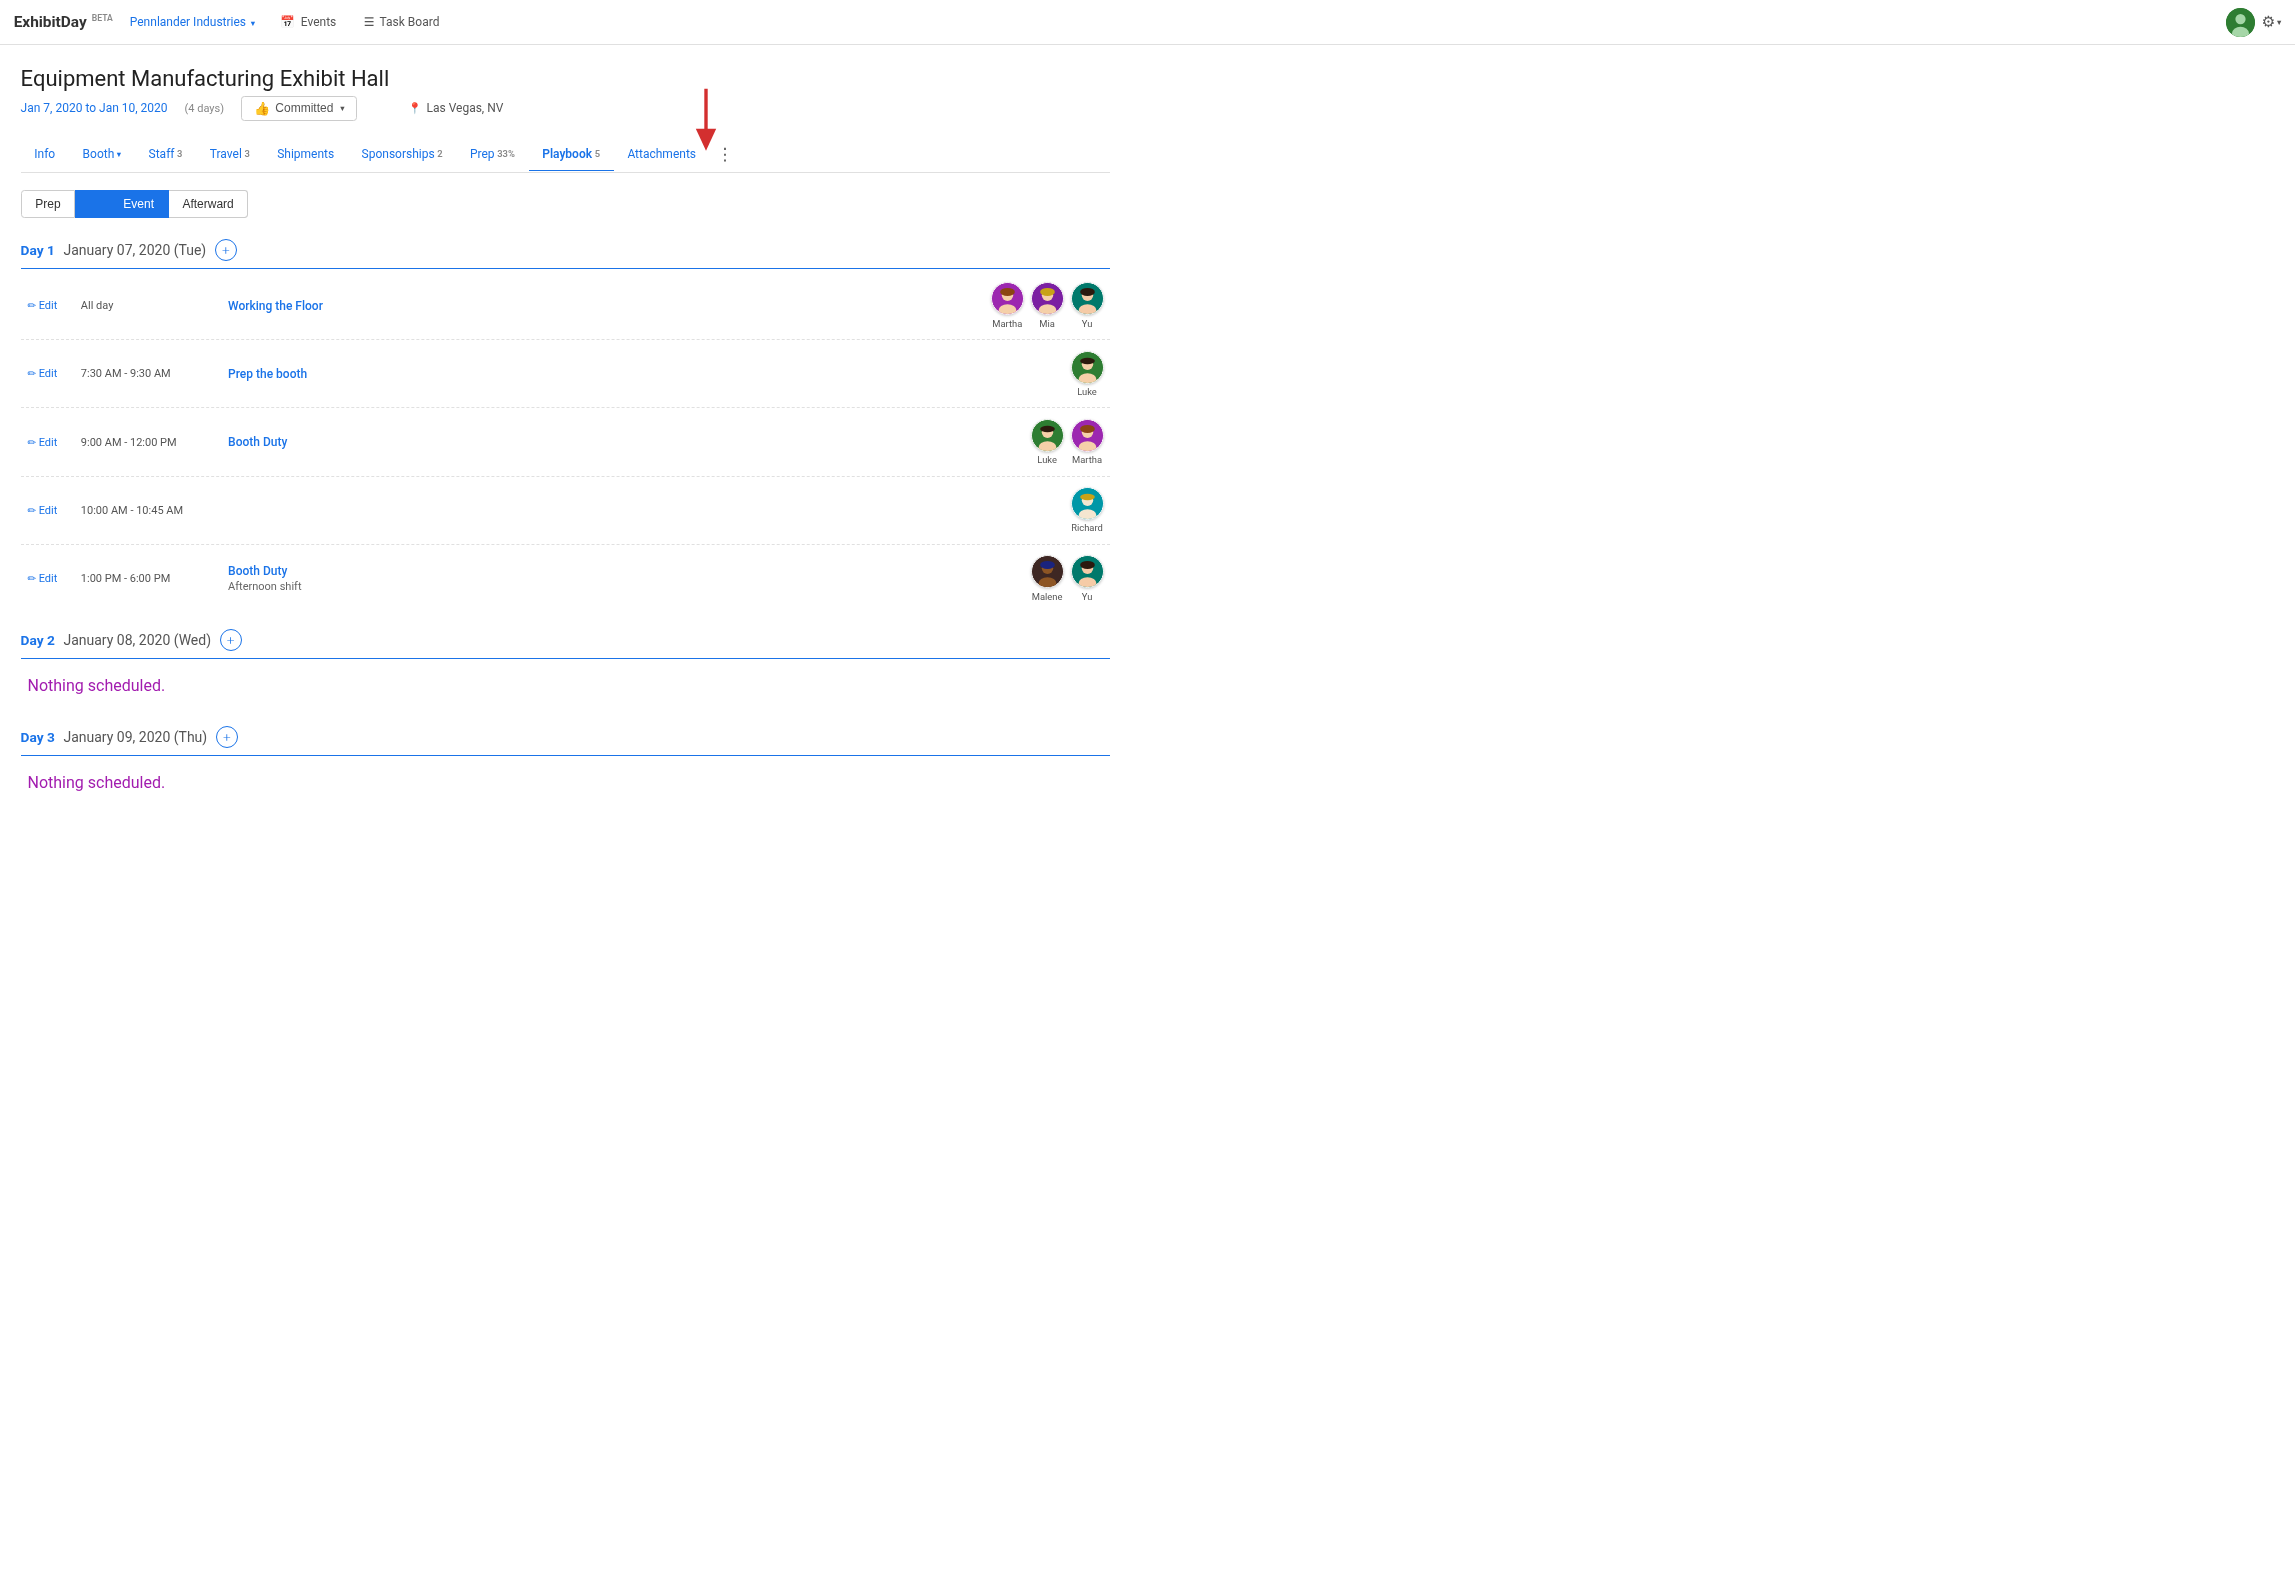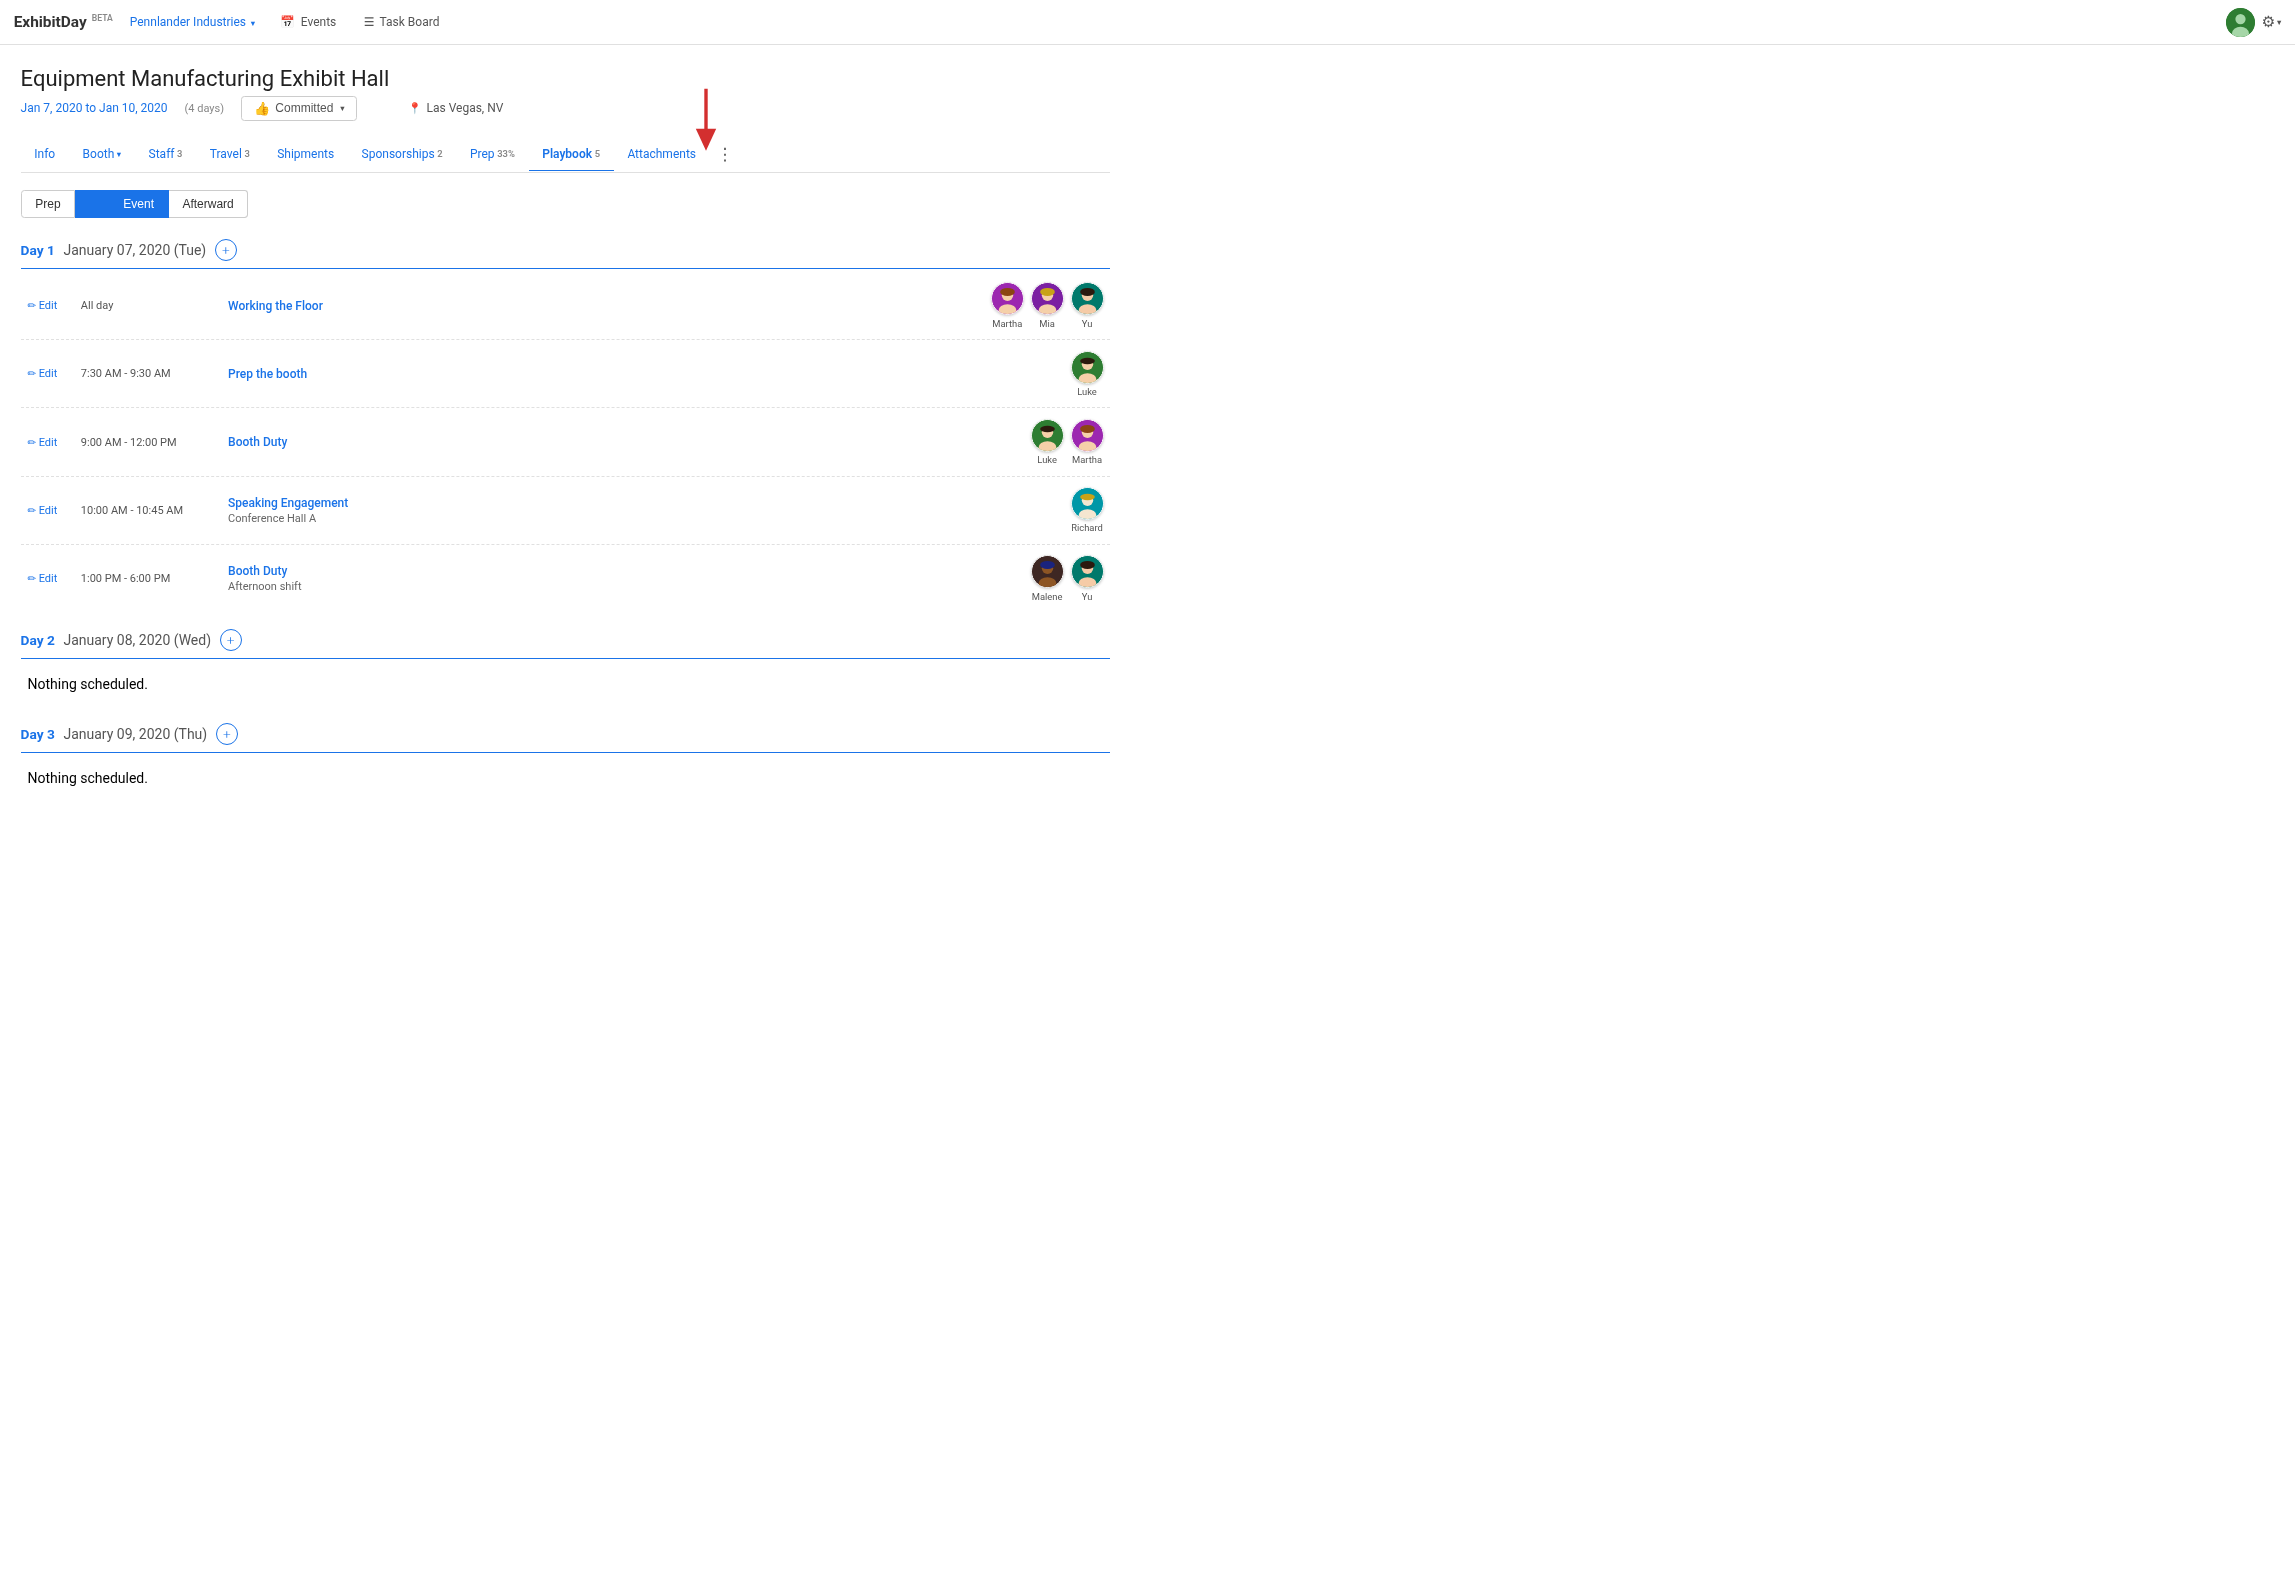--- a/index.html
+++ b/index.html
@@ -107,21 +107,21 @@
     .avatars-cell { display: flex; gap: 6.9px; align-items: center; margin-left: auto; min-width: 103px; justify-content: flex-end; }
     .avatar-item { display: flex; flex-direction: column; align-items: center; gap: 2.6px; }
     .avatar-img {
       width: 33px; height: 33px; border-radius: 50%; border: 1.7px solid #fff;
       box-shadow: 0 0.9px 2.6px rgba(0,0,0,0.2); display: flex; align-items: center; justify-content: center;
       font-size: 9.4px; font-weight: 600; color: #fff; overflow: hidden;
     }
     .avatar-name { font-size: 9.4px; color: #555; }
 
     
-    .nothing-scheduled { padding: 13.7px 6.9px; color: #000000; font-size: 14px; }
+    .nothing-scheduled { padding: 13.7px 6.9px; color: #a21caf; font-size: 16px; }
 
     .dropdown-arrow { font-size: 8.6px; margin-left: 1.7px; }
   </style>
 </head>
 <body>
 
 <div class="top-nav">
   <div class="brand">
     <span class="brand-name">ExhibitDay</span>
       <span class="brand-beta">BETA</span>
@@ -335,24 +335,20 @@
           <span class="avatar-name">Martha</span>
         </div>
       </div>
     </div>
 
     <div class="schedule-row">
       <span class="edit-link">
         <span class="pencil-icon">✏</span> Edit
       </span>
       <span class="time-cell">10:00 AM - 10:45 AM</span>
-      <div class="event-info">
-        <div class="event-name">Speaking Engagement</div>
-        <div class="event-sub">Conference Hall A</div>
-      </div>
       <div class="avatars-cell">
         <div class="avatar-item">
           <div class="avatar-img" style="background: #0097a7; overflow:hidden;">
             <svg width="33" height="33" viewBox="0 0 38 38">
               <circle cx="19" cy="19" r="19" fill="#0097a7"></circle>
               <circle cx="19" cy="15" r="7" fill="#f5e6d0"></circle>
               <ellipse cx="19" cy="34" rx="11" ry="8" fill="#f5e6d0"></ellipse>
               <ellipse cx="19" cy="11" rx="9" ry="4" fill="#c8a217"></ellipse>
             </svg>
           </div>

